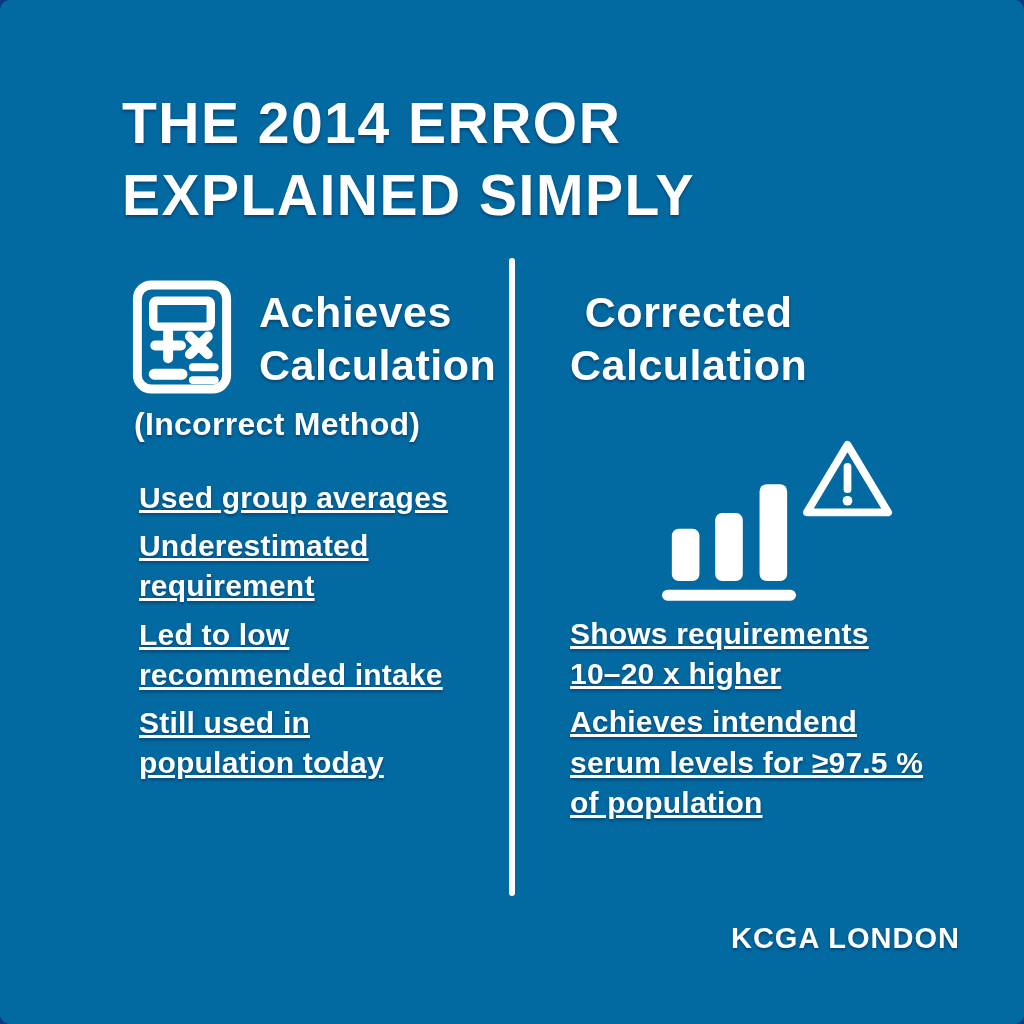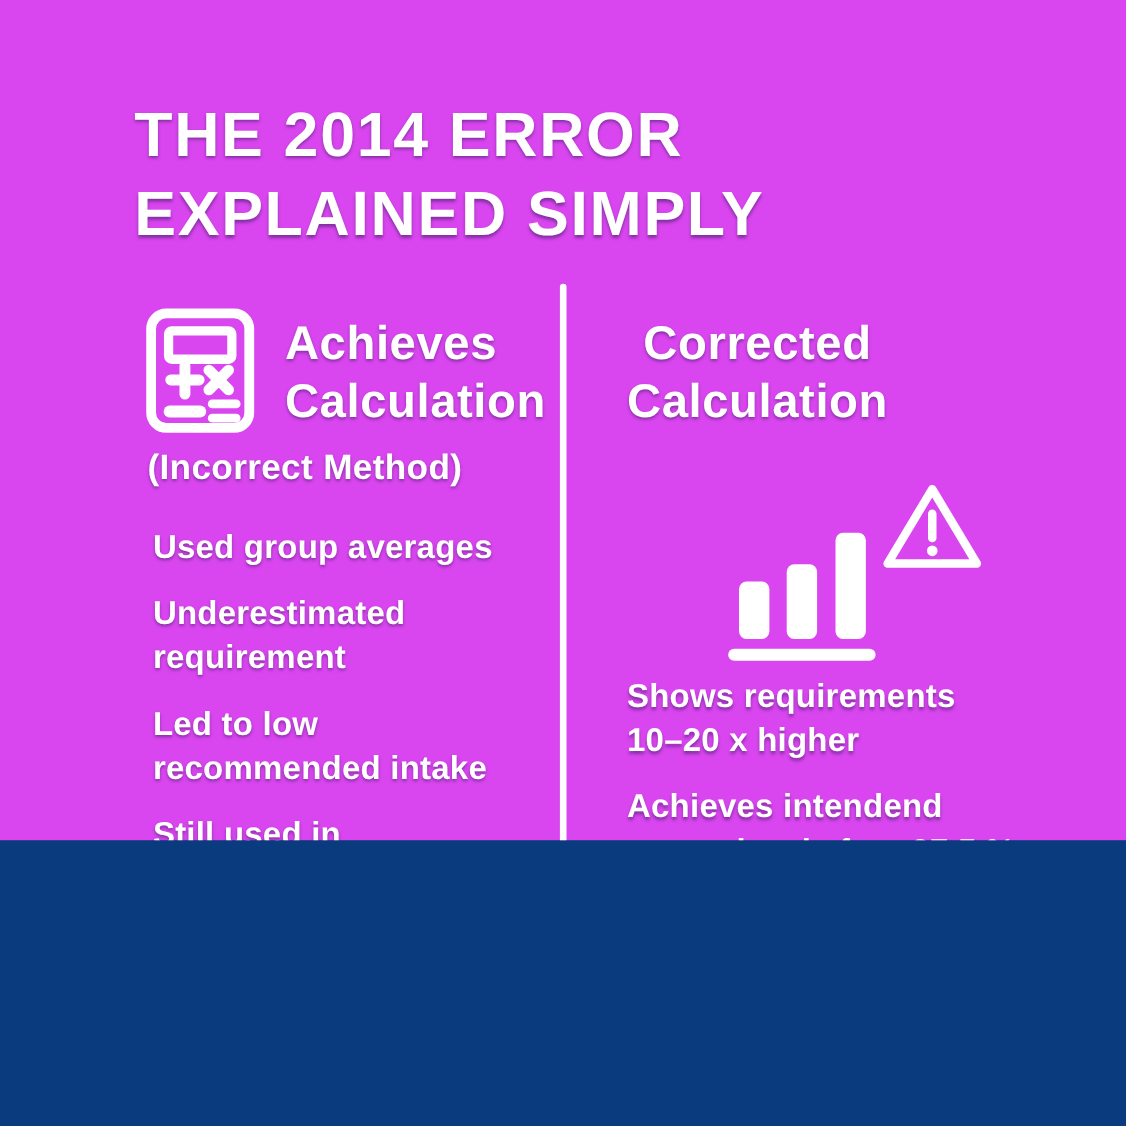--- a/index.html
+++ b/index.html
@@ -3,25 +3,26 @@
 <meta charset="utf-8">
 <style>
   html, body {
     margin: 0;
     padding: 0;
     background: #0a3b7e;
   }
   .canvas {
     position: relative;
     width: 1024px;
-    height: 764px;
-    background: #d946ef;
+    height: 1024px;
+    background: #0369a1;
     overflow: hidden;
     font-family: "Liberation Sans", "DejaVu Sans", sans-serif;
     color: #ffffff;
+    border-radius: 10px;
   }
   .pre { white-space: pre-line; }
   .shadowed { text-shadow: 0 2px 3px rgba(2, 16, 48, 0.40); }
 
   .title {
     position: absolute;
     left: 122px;
     top: 88px;
     font-size: 57px;
     font-weight: 800;
@@ -57,25 +58,26 @@
     letter-spacing: 0.3px;
     text-align: right;
   }
   .left-subheading  { left: 134px; top: 404px; }
   .right-subheading { left: 570px; top: 404px; }
 
   .bullets {
     position: absolute;
     display: flex;
     flex-direction: column;
-    gap: 20px;
+    gap: 8px;
     font-size: 30px;
     font-weight: 600;
     line-height: 1.34;
     letter-spacing: 0.2px;
+    text-decoration: underline;
   }
   .left-bullets  { left: 139px; top: 478px; width: 360px; }
   .right-bullets { left: 570px; top: 614px; width: 400px; }
 
   .icon-box { position: absolute; }
   .calc-icon-box     { left: 132px; top: 280px; }
   .barchart-icon-box { left: 660px; top: 482px; }
   .warning-icon-box  { left: 799px; top: 437px; }
 
   .footer {

